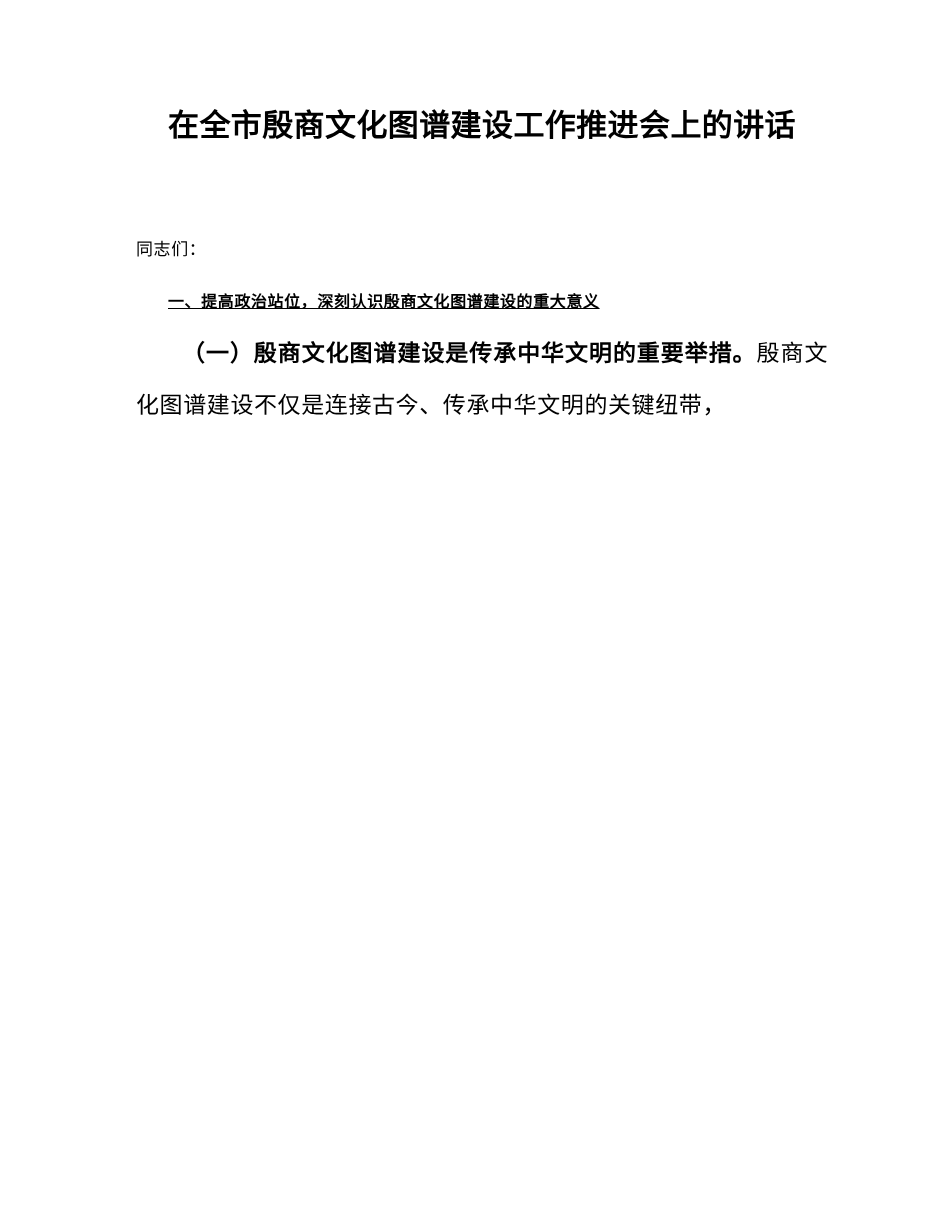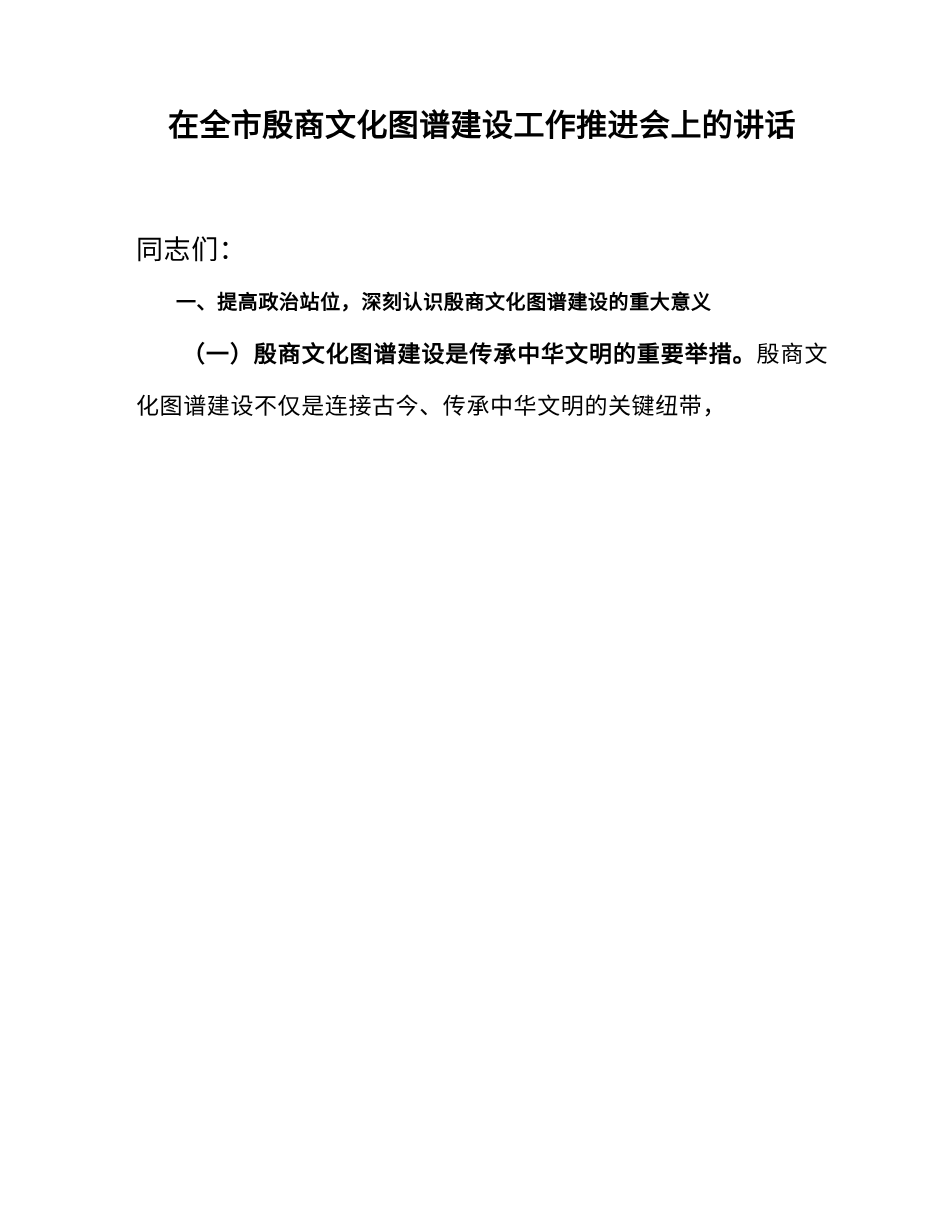--- a/index.html
+++ b/index.html
@@ -41,21 +41,21 @@
   }
 
   
   .title-gap {
     height: 76px;
   }
 
   
   .salutation {
     font-family: "Liberation Serif", "DejaVu Serif", serif;
-    font-size: 27px;
+    font-size: 17px;
     line-height: 52px;
     letter-spacing: 0.6px;
     margin: 0;
     padding: 0;
   }
 
   
   .para {
     font-family: "Liberation Serif", "DejaVu Serif", serif;
     font-size: 23px;
@@ -67,49 +67,50 @@
     margin: 0;
     padding: 0;
     text-indent: 2em;
     word-break: break-all;
   }
 
   
   .heading-1 {
     font-family: "Liberation Sans", "DejaVu Sans", sans-serif;
     font-weight: bold;
-    font-size: 20px;
+    font-size: 16px;
     line-height: 52px;
     letter-spacing: 0.6px;
     text-align: justify;
     text-align-last: left;
     text-justify: inter-character;
     margin: 0;
     padding: 0;
     text-indent: 2em;
     word-break: break-all;
+    text-decoration: underline;
   }
 
   
   .sub-para {
     font-family: "Liberation Serif", "DejaVu Serif", serif;
     font-size: 23px;
     line-height: 52px;
     letter-spacing: 0.6px;
     text-align: justify;
     text-align-last: left;
     text-justify: inter-character;
     margin: 0;
     padding: 0;
     text-indent: 2em;
     word-break: break-all;
   }
 
   .sub-lead {
-    font-family: Liberation Sans, sans-serif;
+    font-family: Liberation Serif, serif;
     font-weight: bold;
   }
 
   .sub-rest {
     font-family: "Liberation Serif", "DejaVu Serif", serif;
     font-weight: normal;
   }
 </style>
 </head>
 <body>

